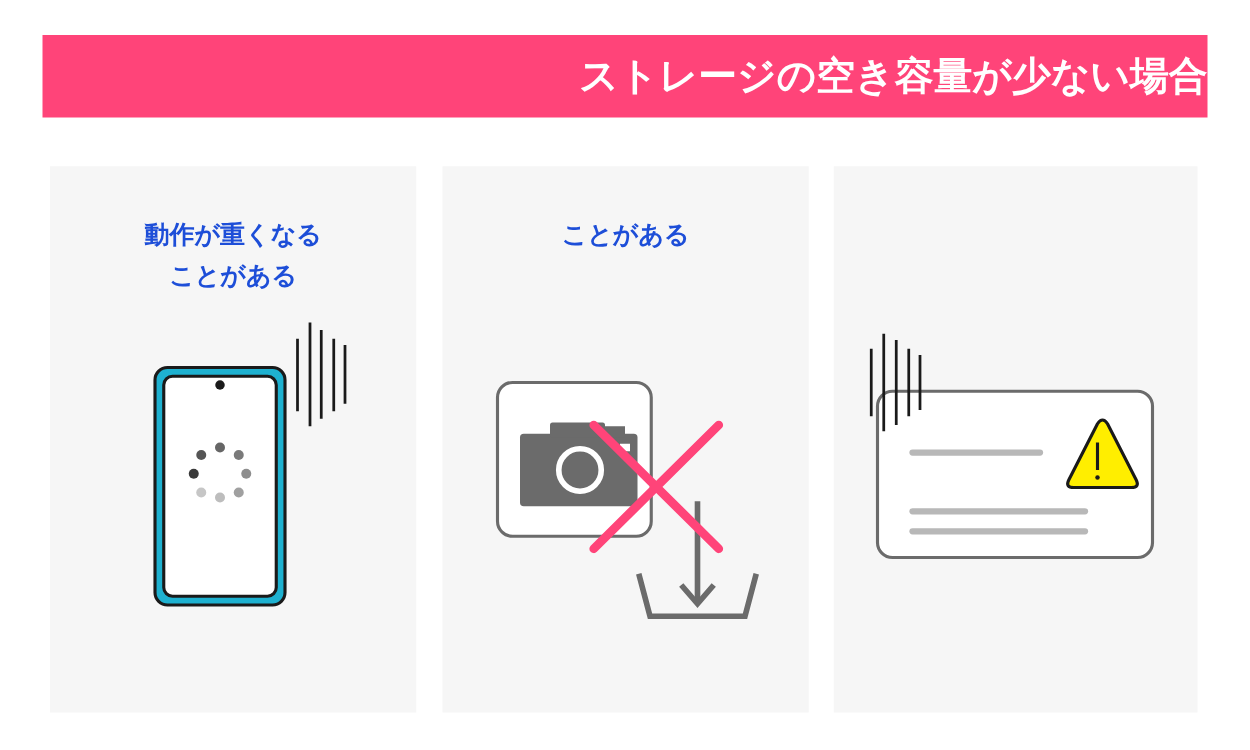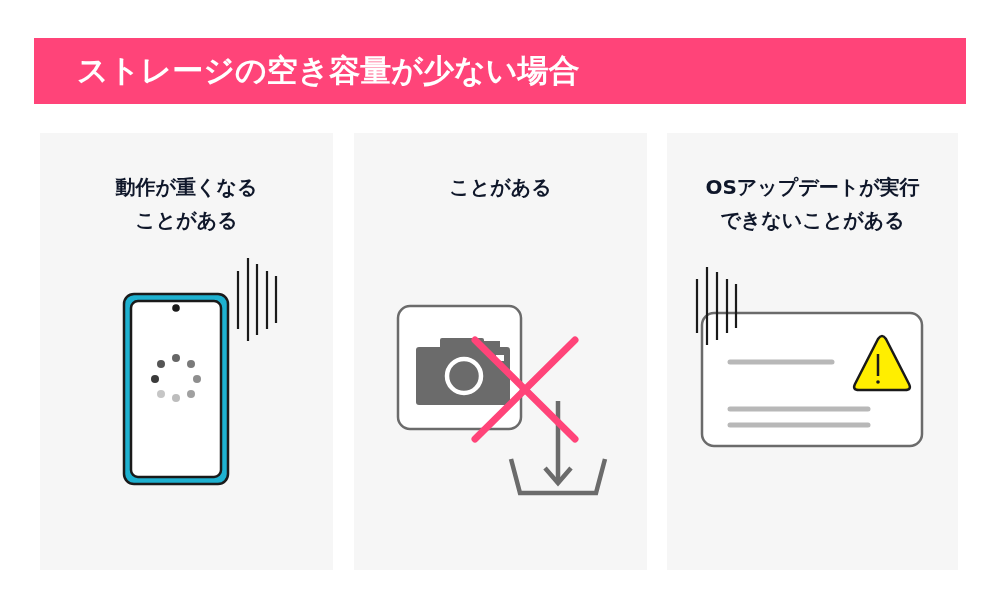--- a/index.html
+++ b/index.html
@@ -2,35 +2,35 @@
 <html><head>
   <meta charset="utf-8">
   <style>
     html, body { margin: 0; padding: 0; }
     body {
       width: 1000px; height: 600px; position: relative; overflow: hidden;
       background: #ffffff;
       font-family: "DejaVu Sans", "Liberation Sans", sans-serif;
     }
     .banner {
-      position: absolute; left: 34px; top: 38px; width: 932px; height: 66px;
+      position: absolute; left: 34px; top: 28px; width: 932px; height: 66px;
       background: #ff4479;
-      display: flex; align-items: center;
+      display: flex; align-items: center; justify-content: flex-end;
     }
     .banner-title {
       color: #ffffff; font-weight: bold; font-size: 31px;
       margin-left: 43px; letter-spacing: 0px;
     }
     .panel {
       position: absolute; top: 133px; height: 437px;
       background: #f6f6f6;
     }
     .panel-caption {
       position: absolute; left: 0; right: 0; top: 38px;
-      text-align: center; color: #0f172a; font-weight: bold;
+      text-align: center; color: #1d4ed8; font-weight: bold;
       font-size: 20px; line-height: 33px;
     }
     .panel-caption span { display: block; }
     .illus { position: absolute; left: 0; top: 0; }
   </style>
 </head>
 <body>
 
 <div class="banner">
   <div class="banner-title">ストレージの空き容量が少ない場合</div>
@@ -89,24 +89,20 @@
     </g>
 
     <g stroke="#ff4479" stroke-width="7" stroke-linecap="round">
       <line x1="121" y1="207" x2="221" y2="306"></line>
       <line x1="221" y1="207" x2="121" y2="306"></line>
     </g>
   </svg>
 </div>
 
 <div class="panel" style="left:667px; width:291px;">
-  <div class="panel-caption">
-    <span>OSアップデートが実行</span>
-    <span>できないことがある</span>
-  </div>
   <svg class="illus" width="291" height="437" viewBox="0 0 291 437">
 
     <rect x="35" y="180" width="220" height="133" rx="12" fill="#ffffff" stroke="#6b6b6b" stroke-width="2.5"></rect>
 
     <g stroke="#b8b8b8" stroke-width="5" stroke-linecap="round">
       <line x1="63" y1="229" x2="165" y2="229"></line>
       <line x1="63" y1="276" x2="201" y2="276"></line>
       <line x1="63" y1="292" x2="201" y2="292"></line>
     </g>
 

